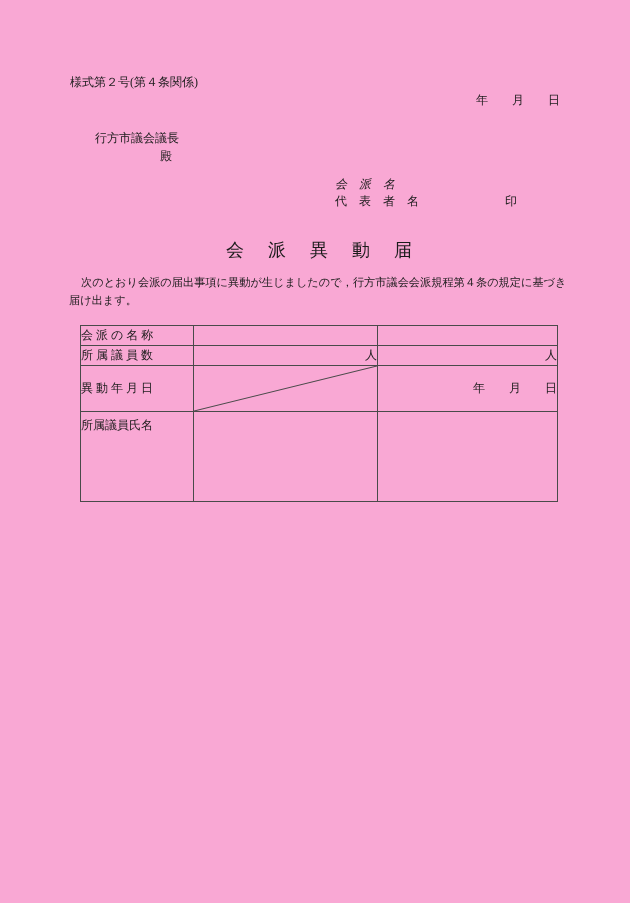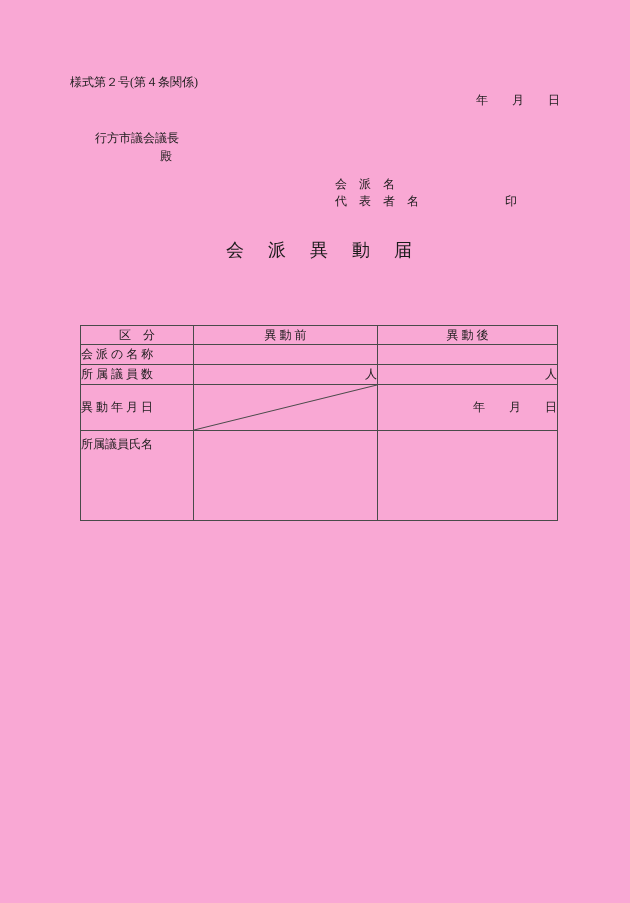--- a/index.html
+++ b/index.html
@@ -14,21 +14,21 @@
     font-size: 12px;
     overflow: hidden;
     padding-left: 11px;
   }
   .abs { position: absolute; white-space: pre; }
 
   .form-number   { left: 70px;  top: 74px; }
   .date-line     { left: 476px; top: 92px; }
   .addressee     { left: 95px;  top: 130px; }
   .honorific     { left: 160px; top: 148px; }
-  .faction-label { left: 335px; top: 176px; }
+  .faction-label { left: 335px; top: 176px; font-style: italic; }
   .rep-label     { left: 335px; top: 193px; }
   .seal          { left: 505px; top: 193px; }
 
   .doc-title {
     position: absolute;
     left: 0; right: 0; top: 238px;
     text-align: center;
     font-size: 18px;
     letter-spacing: 3px;
     white-space: pre;
@@ -78,33 +78,29 @@
   <div class="abs form-number">様式第２号(第４条関係)</div>
   <div class="abs date-line">年　　月　　日</div>
   <div class="abs addressee">行方市議会議長</div>
   <div class="abs honorific">殿</div>
   <div class="abs faction-label">会　派　名</div>
   <div class="abs rep-label">代　表　者　名</div>
   <div class="abs seal">印</div>
 
   <div class="doc-title">会　派　異　動　届</div>
 
+  <div class="body-text">次のとおり会派の届出事項に異動が生じましたので，行方市議会会派規程第４条の規定に基づき届け出ます。</div>
 
   <table class="form-table">
     <colgroup>
       <col style="width:113px">
       <col style="width:184px">
       <col style="width:180px">
     </colgroup>
     <tbody>
-      <tr class="hdr">
-        <td>区　分</td>
-        <td>異 動 前</td>
-        <td>異 動 後</td>
-      </tr>
       <tr>
         <td class="lbl">会 派 の 名 称</td>
         <td></td>
         <td></td>
       </tr>
       <tr>
         <td class="lbl">所 属 議 員 数</td>
         <td class="unit">人</td>
         <td class="unit">人</td>
       </tr>

